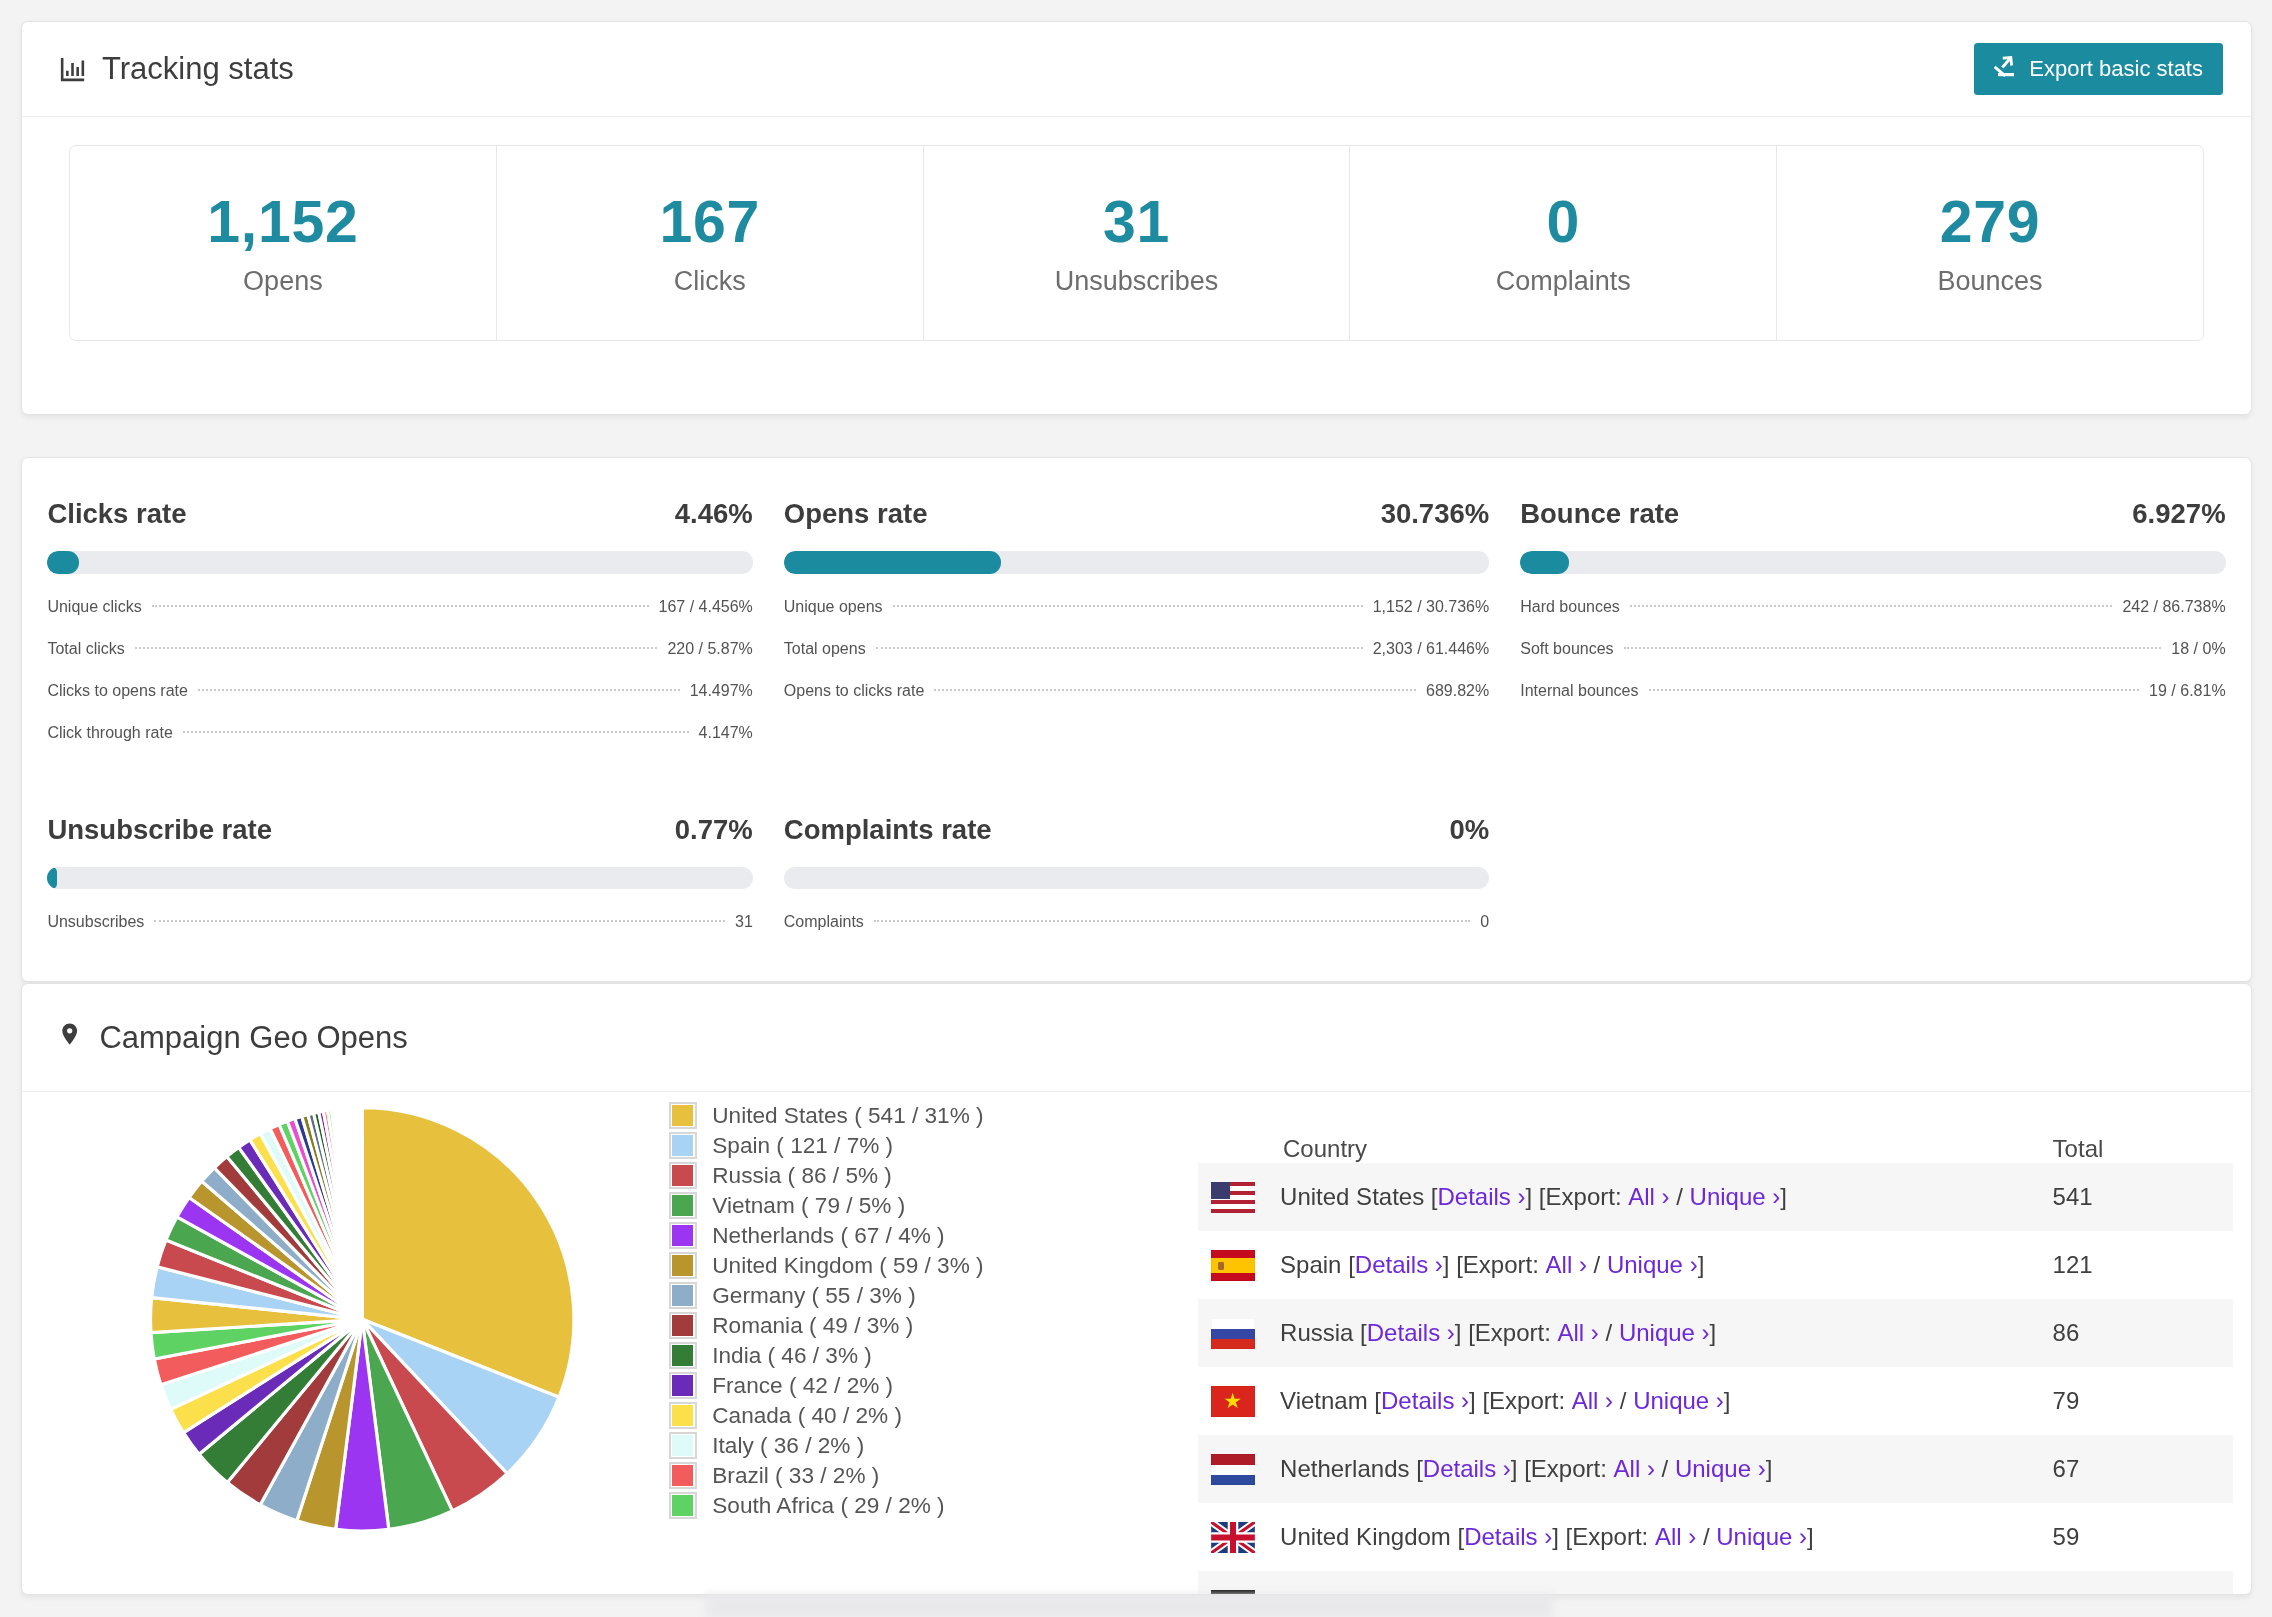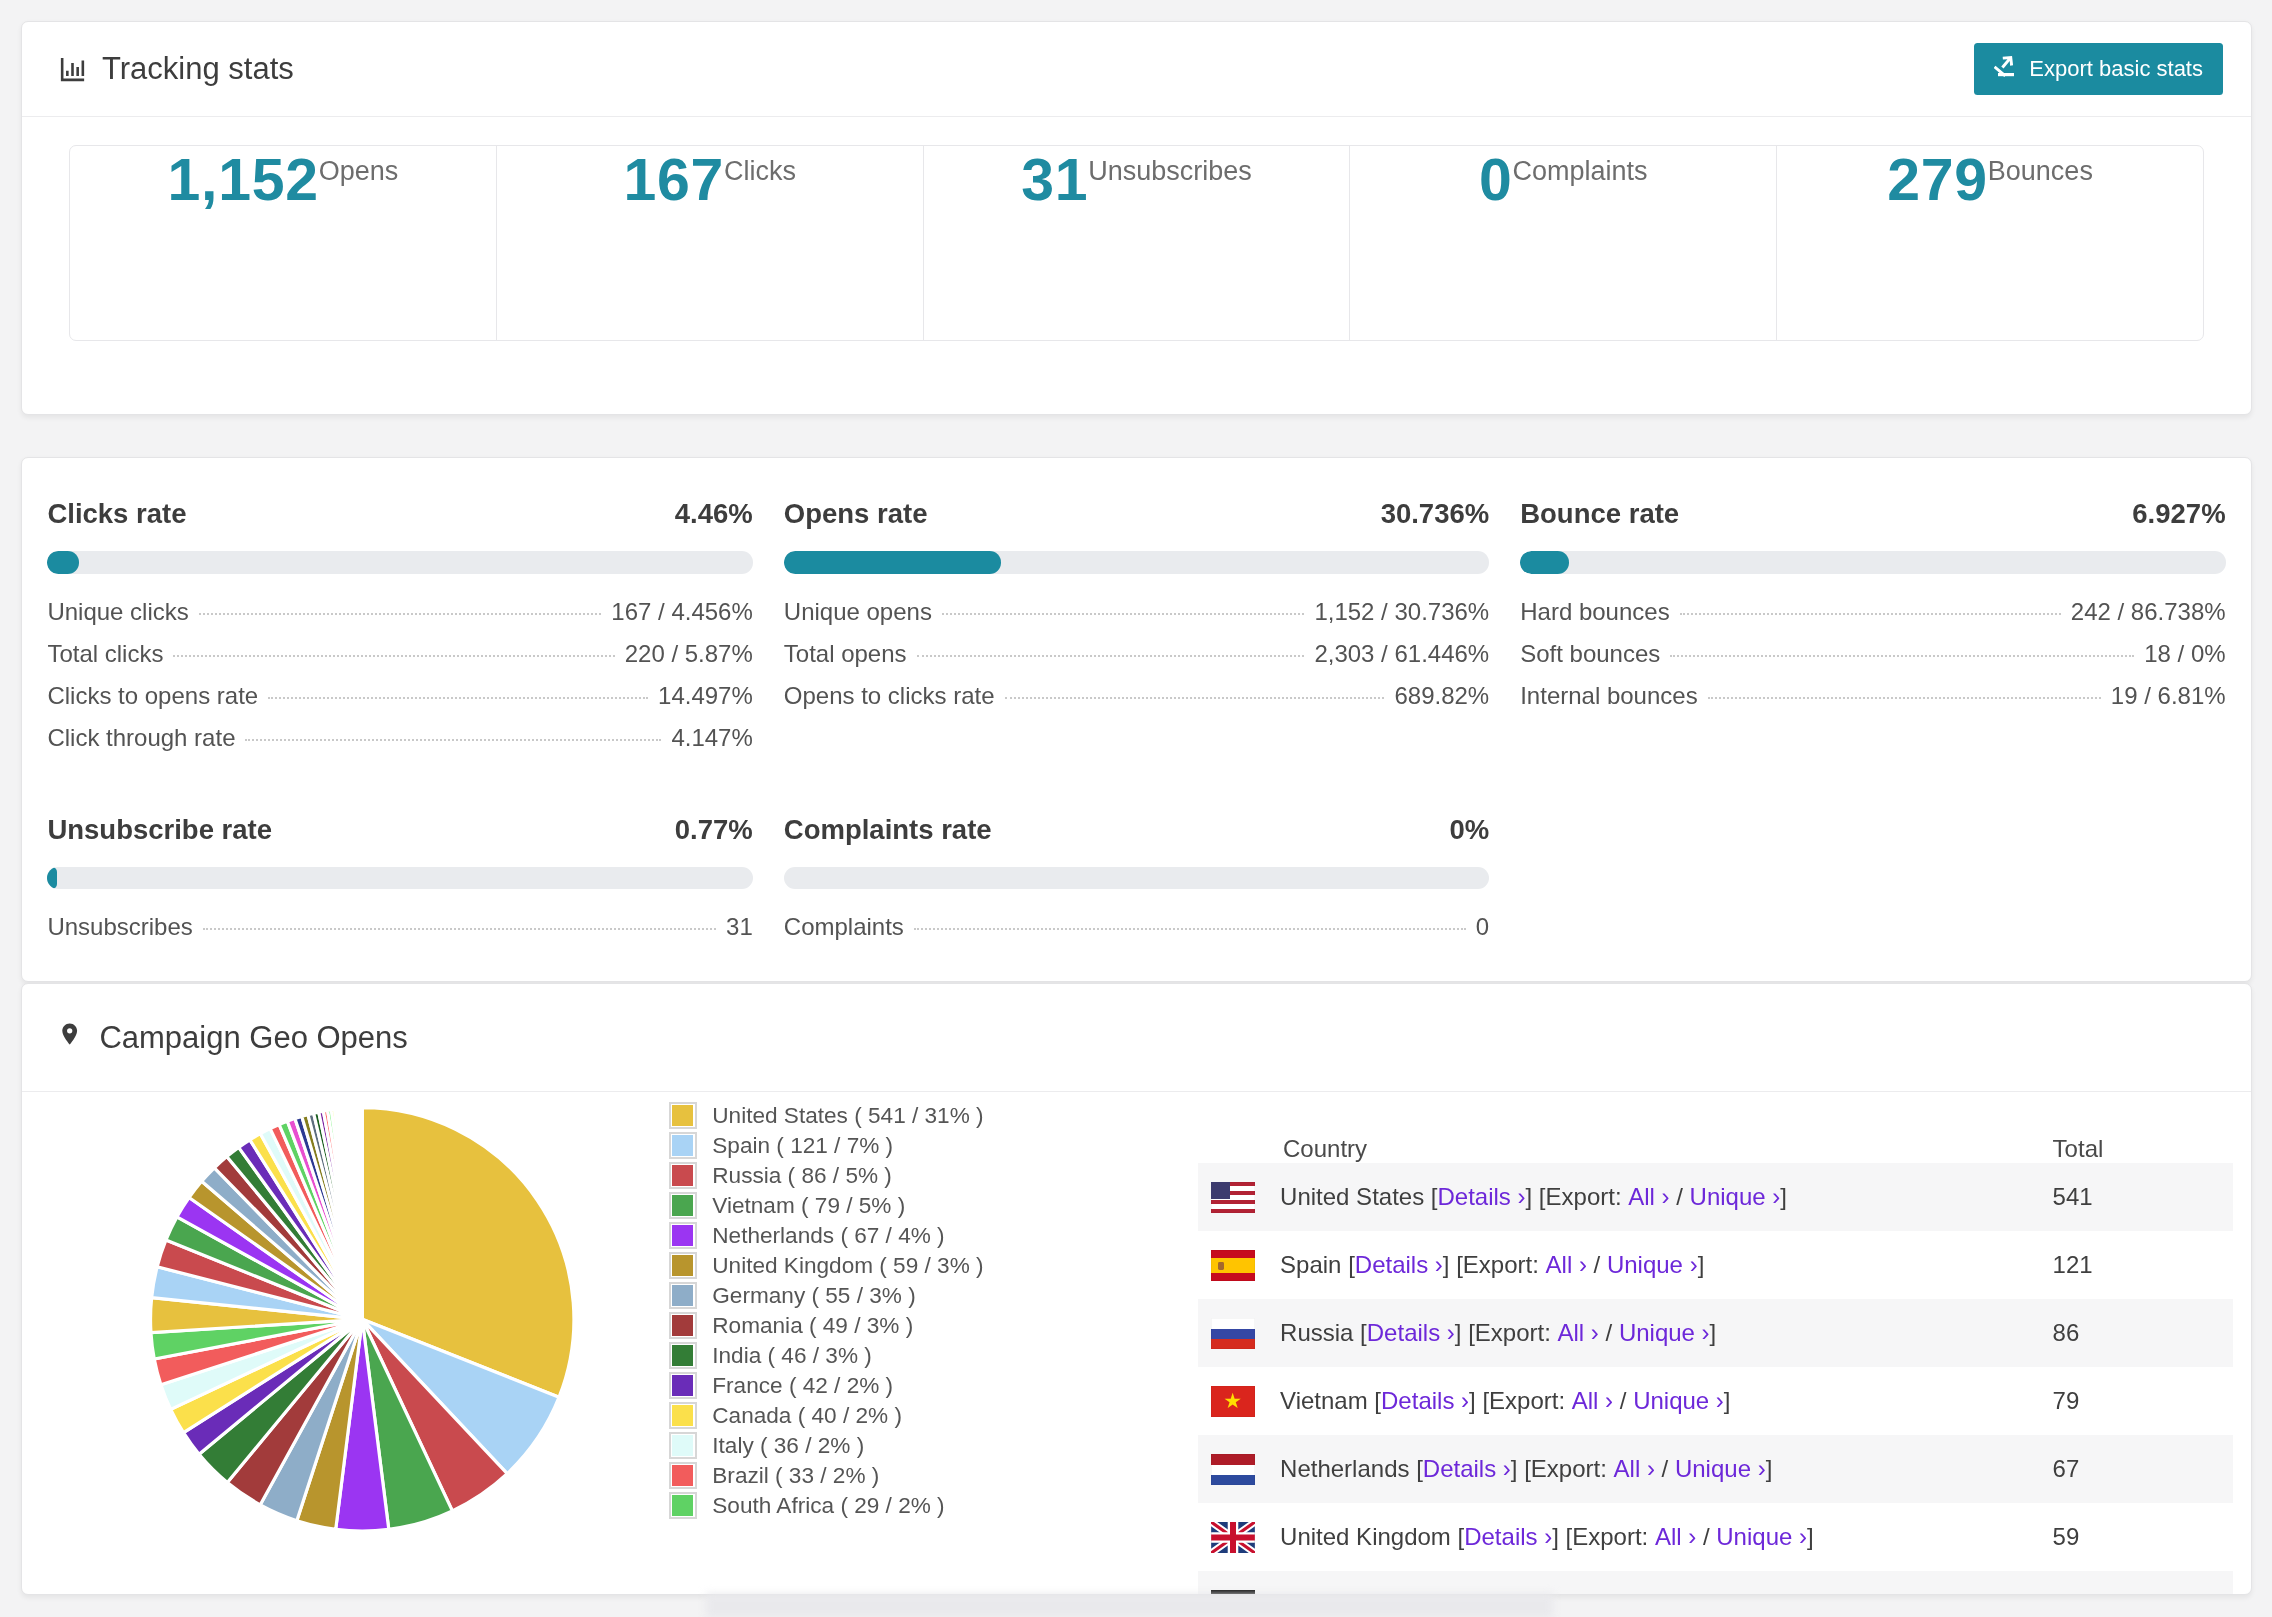--- a/index.html
+++ b/index.html
@@ -30,38 +30,38 @@
   .btn-export{
     display:flex;align-items:center;gap:11.3px;
     background:#1b8ba0;color:#ffffff;border:none;border-radius:3.5px;
     font-size:22px;padding:11.3px 20px;cursor:pointer;
     font-family:"Liberation Sans",sans-serif;
   }
   .summary-row{
     margin:27.5px 47px 0 47px;height:194px;display:flex;
     border:0.7px solid #e7e7ea;border-radius:7px;background:#fff;
   }
-  .summary-box{flex:1;display:flex;flex-direction:row;align-items:flex-start;justify-content:center;border-left:0.7px solid #e7e7ea;}
+  .summary-box{flex:1;display:flex;flex-direction:column;align-items:center;justify-content:center;border-left:0.7px solid #e7e7ea;}
   .summary-box:first-child{border-left:none;}
   .summary-value{font-size:59px;font-weight:bold;color:#1f8ba1;letter-spacing:0.7px;}
   .summary-label{font-size:27px;color:#6d6d6d;margin-top:10px;}
 
   
   .rates-grid{
     display:grid;grid-template-columns:1fr 1fr 1fr;
     column-gap:31px;row-gap:48px;
     padding:40px 25.4px 0 25.4px;
   }
   .rate-head{display:flex;align-items:baseline;}
   .rate-title{font-size:27.5px;font-weight:bold;color:#3d3d3d;}
   .rate-pct{margin-left:auto;font-size:27.5px;font-weight:bold;color:#3d3d3d;}
   .progress{margin-top:21px;height:22.6px;background:#e9ebee;border-radius:11.3px;overflow:hidden;}
   .progress-fill{height:100%;background:#1b8ba0;border-radius:11.3px;}
   .rate-rows{margin-top:24px;}
-  .stat-row{display:flex;align-items:baseline;font-size:24px;color:#535353;height:42px;}
+  .stat-row{display:flex;align-items:baseline;font-size:16px;color:#535353;height:42px;}
   .leader{flex:1;border-bottom:2.1px dotted #c9c9c9;margin:0 10px;transform:translateY(-5px);}
 
   
   .geo-header{
     height:107px;display:flex;align-items:center;gap:17px;
     border-bottom:0.7px solid #ececee;padding:0 35px;
     font-size:31px;color:#3d3d3d;
   }
   .geo-content{display:flex;align-items:flex-start;padding:0 18.4px 0 113px;}
   .pie-wrap{width:494px;}

